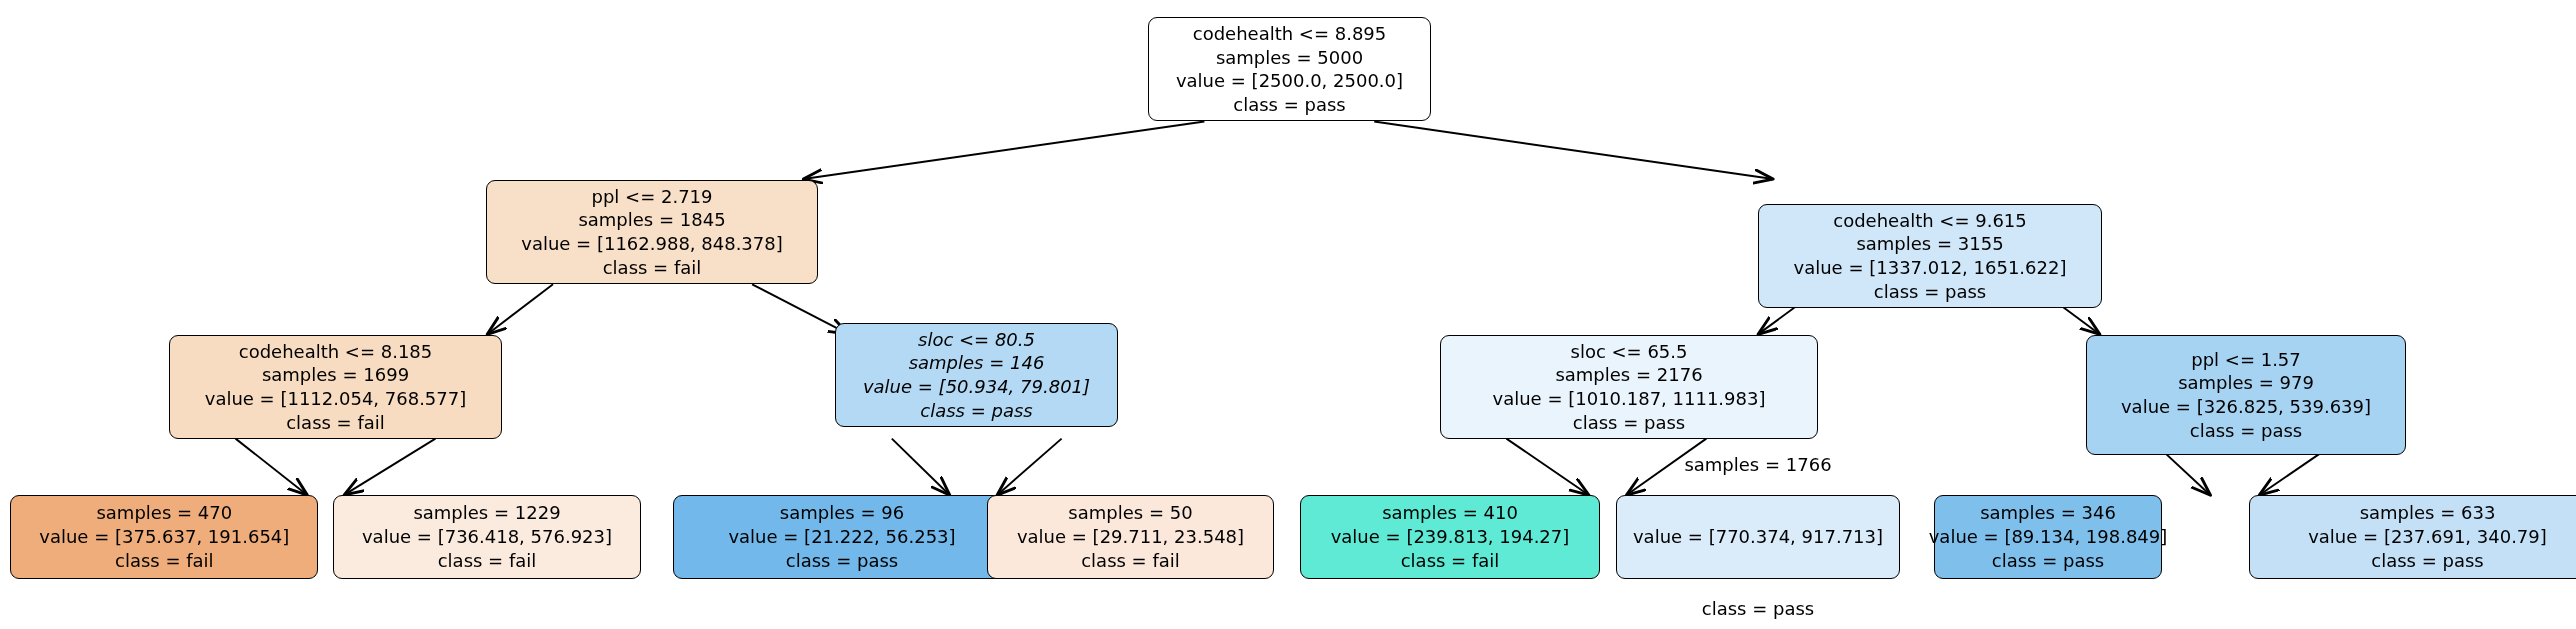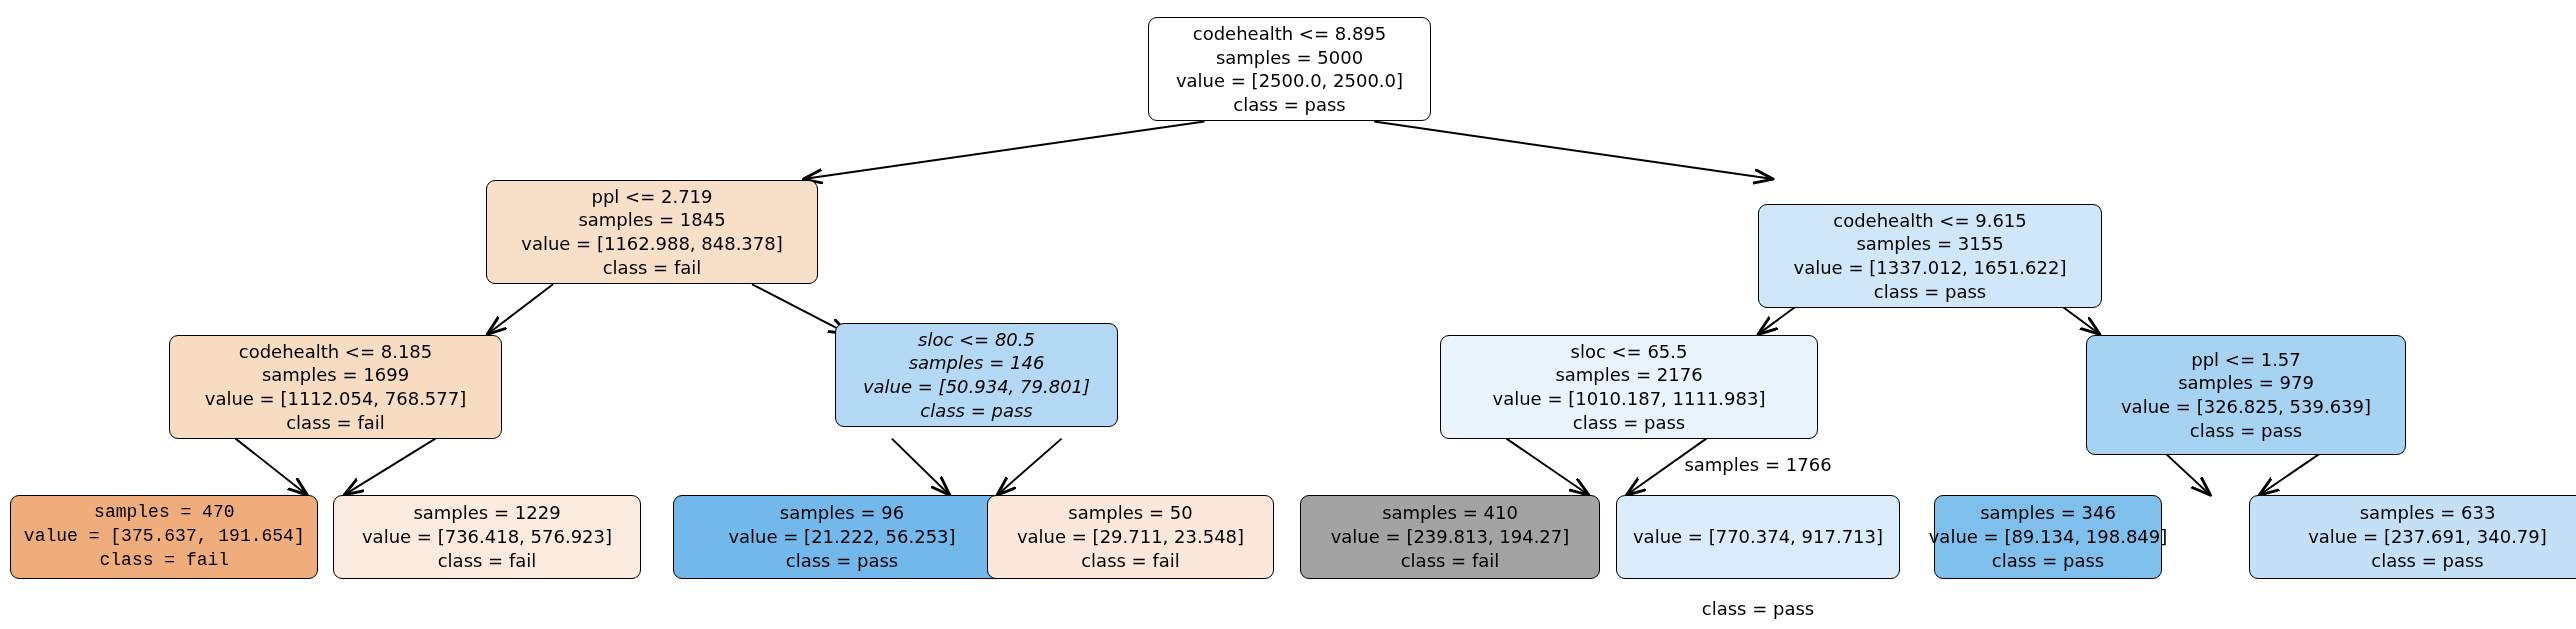--- a/index.html
+++ b/index.html
@@ -111,41 +111,41 @@
         <span class="node-line">samples = 2176</span>
         <span class="node-line">value = [1010.187, 1111.983]</span>
         <span class="node-line">class = pass</span>
       </div>
       <div class="tree-node" style="left: 2086px; top: 335px; width: 320px; height: 120px; background: rgb(167, 211, 243);">
         <span class="node-line">ppl &lt;= 1.57</span>
         <span class="node-line">samples = 979</span>
         <span class="node-line">value = [326.825, 539.639]</span>
         <span class="node-line">class = pass</span>
       </div>
-      <div class="tree-node" style="left: 10.3px; top: 495px; width: 308px; height: 84px; background: rgb(238, 173, 123); font-family: Liberation Mono, monospace;">
+      <div class="tree-node" style="left: 10.3px; top: 495px; width: 308px; height: 84px; background: rgb(238, 173, 123);">
         <span class="node-line">samples = 470</span>
         <span class="node-line">value = [375.637, 191.654]</span>
         <span class="node-line">class = fail</span>
       </div>
       <div class="tree-node" style="left: 333px; top: 495px; width: 308px; height: 84px; background: rgb(251, 234, 222);">
         <span class="node-line">samples = 1229</span>
         <span class="node-line">value = [736.418, 576.923]</span>
         <span class="node-line">class = fail</span>
       </div>
       <div class="tree-node" style="left: 673px; top: 495px; width: 338px; height: 84px; background: rgb(114, 184, 234);">
         <span class="node-line">samples = 96</span>
         <span class="node-line">value = [21.222, 56.253]</span>
         <span class="node-line">class = pass</span>
       </div>
       <div class="tree-node" style="left: 987px; top: 495px; width: 287px; height: 84px; background: rgb(251, 232, 218);">
         <span class="node-line">samples = 50</span>
         <span class="node-line">value = [29.711, 23.548]</span>
         <span class="node-line">class = fail</span>
       </div>
-      <div class="tree-node" style="left: 1300px; top: 495px; width: 300px; height: 84px; background: #a3a3a3;">
+      <div class="tree-node" style="left: 1300px; top: 495px; width: 300px; height: 84px; background: #5eead4;">
         <span class="node-line">samples = 410</span>
         <span class="node-line">value = [239.813, 194.27]</span>
         <span class="node-line">class = fail</span>
       </div>
       <div class="tree-node" style="left: 1616px; top: 495px; width: 284px; height: 84px; background: rgb(218, 235, 250); gap: 48px;">
         <span class="node-line">samples = 1766</span>
         <span class="node-line">value = [770.374, 917.713]</span>
         <span class="node-line">class = pass</span>
       </div>
       <div class="tree-node" style="left: 1934px; top: 495px; width: 228px; height: 84px; background: rgb(127, 191, 236);">

